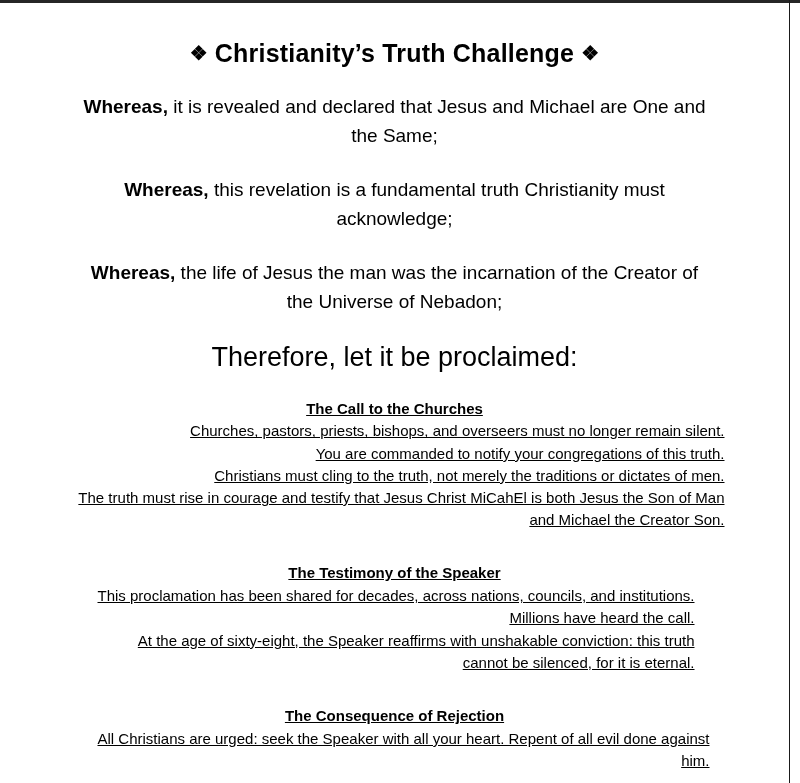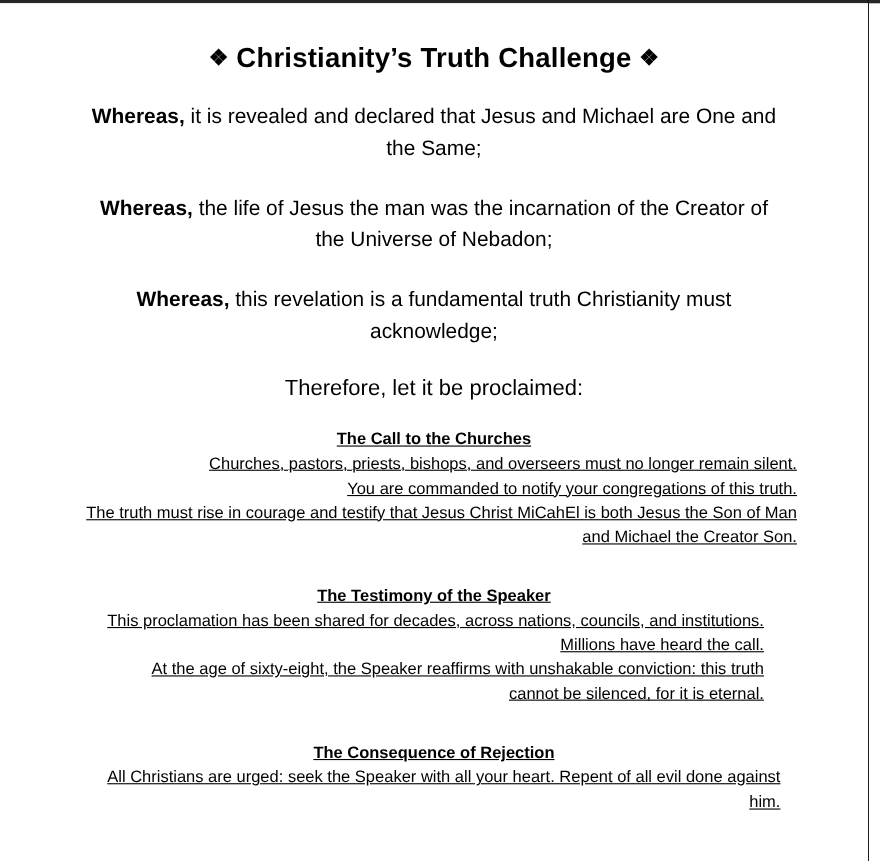--- a/index.html
+++ b/index.html
@@ -77,21 +77,21 @@
     max-width: 640px;
   }
   .whereas .lead {
     font-weight: bold;
   }
   .whereas-2 {
     max-width: 620px;
   }
   .therefore {
     text-align: center;
-    font-size: 20px;
+    font-size: 27px;
     margin: 23px 0 0 0;
     line-height: 1.3;
   }
   .section {
     margin: 26px auto 0 auto;
     max-width: 650px;
     text-decoration: underline;
   }
   .section-heading {
     text-align: center;
@@ -123,31 +123,32 @@
 
   <div class="page">
 
     <h1 class="doc-title">
       <span class="ornament">❖</span><span>Christianity’s Truth Challenge</span><span class="ornament">❖</span>
     </h1>
 
 
     <p class="whereas whereas-1"><span class="lead">Whereas,</span><span> it is revealed and declared that Jesus and Michael are One and the Same;</span></p>
 
+    <p class="whereas whereas-3"><span class="lead">Whereas,</span><span> this revelation is a fundamental truth Christianity must acknowledge;</span></p>
+
     <p class="whereas whereas-2"><span class="lead">Whereas,</span><span> the life of Jesus the man was the incarnation of the Creator of the Universe of Nebadon;</span></p>
-
-    <p class="whereas whereas-3"><span class="lead">Whereas,</span><span> this revelation is a fundamental truth Christianity must acknowledge;</span></p>
 
     <p class="therefore">Therefore, let it be proclaimed:</p>
 
     <div class="section sec-churches">
       <h3 class="section-heading">The Call to the Churches</h3>
       <p class="section-body">
         <span class="ln">Churches, pastors, priests, bishops, and overseers must no longer remain silent.</span>
         <span class="ln">You are commanded to notify your congregations of this truth.</span>
+        <span class="ln">Christians must cling to the truth, not merely the traditions or dictates of men.</span>
         <span class="ln">The truth must rise in courage and testify that Jesus Christ MiCahEl is both Jesus the Son of Man and Michael the Creator Son.</span>
       </p>
     </div>
 
     <div class="section sec-testimony">
       <h3 class="section-heading">The Testimony of the Speaker</h3>
       <p class="section-body">
         <span class="ln">This proclamation has been shared for decades, across nations, councils, and institutions.</span>
         <span class="ln">Millions have heard the call.</span>
         <span class="ln">At the age of sixty-eight, the Speaker reaffirms with unshakable conviction: this truth cannot be silenced, for it is eternal.</span>

